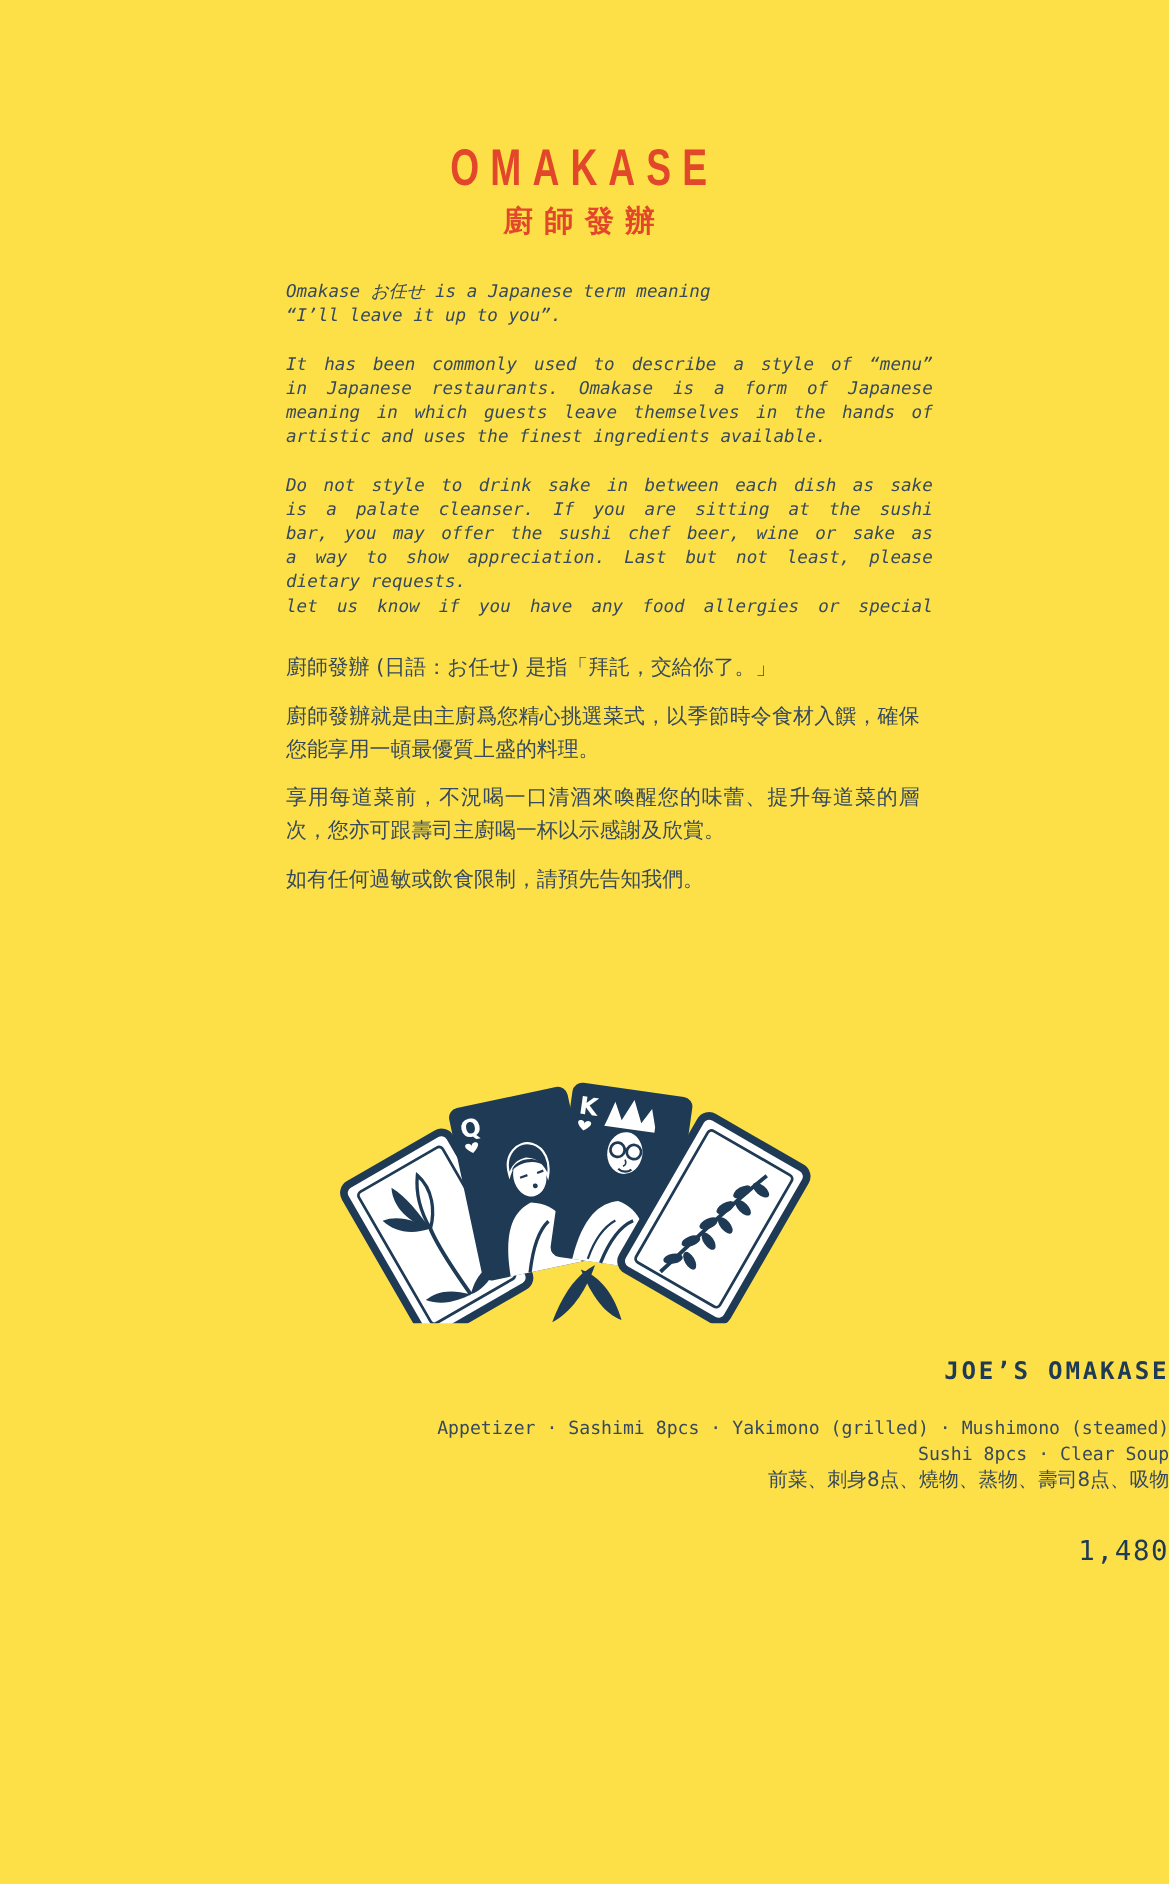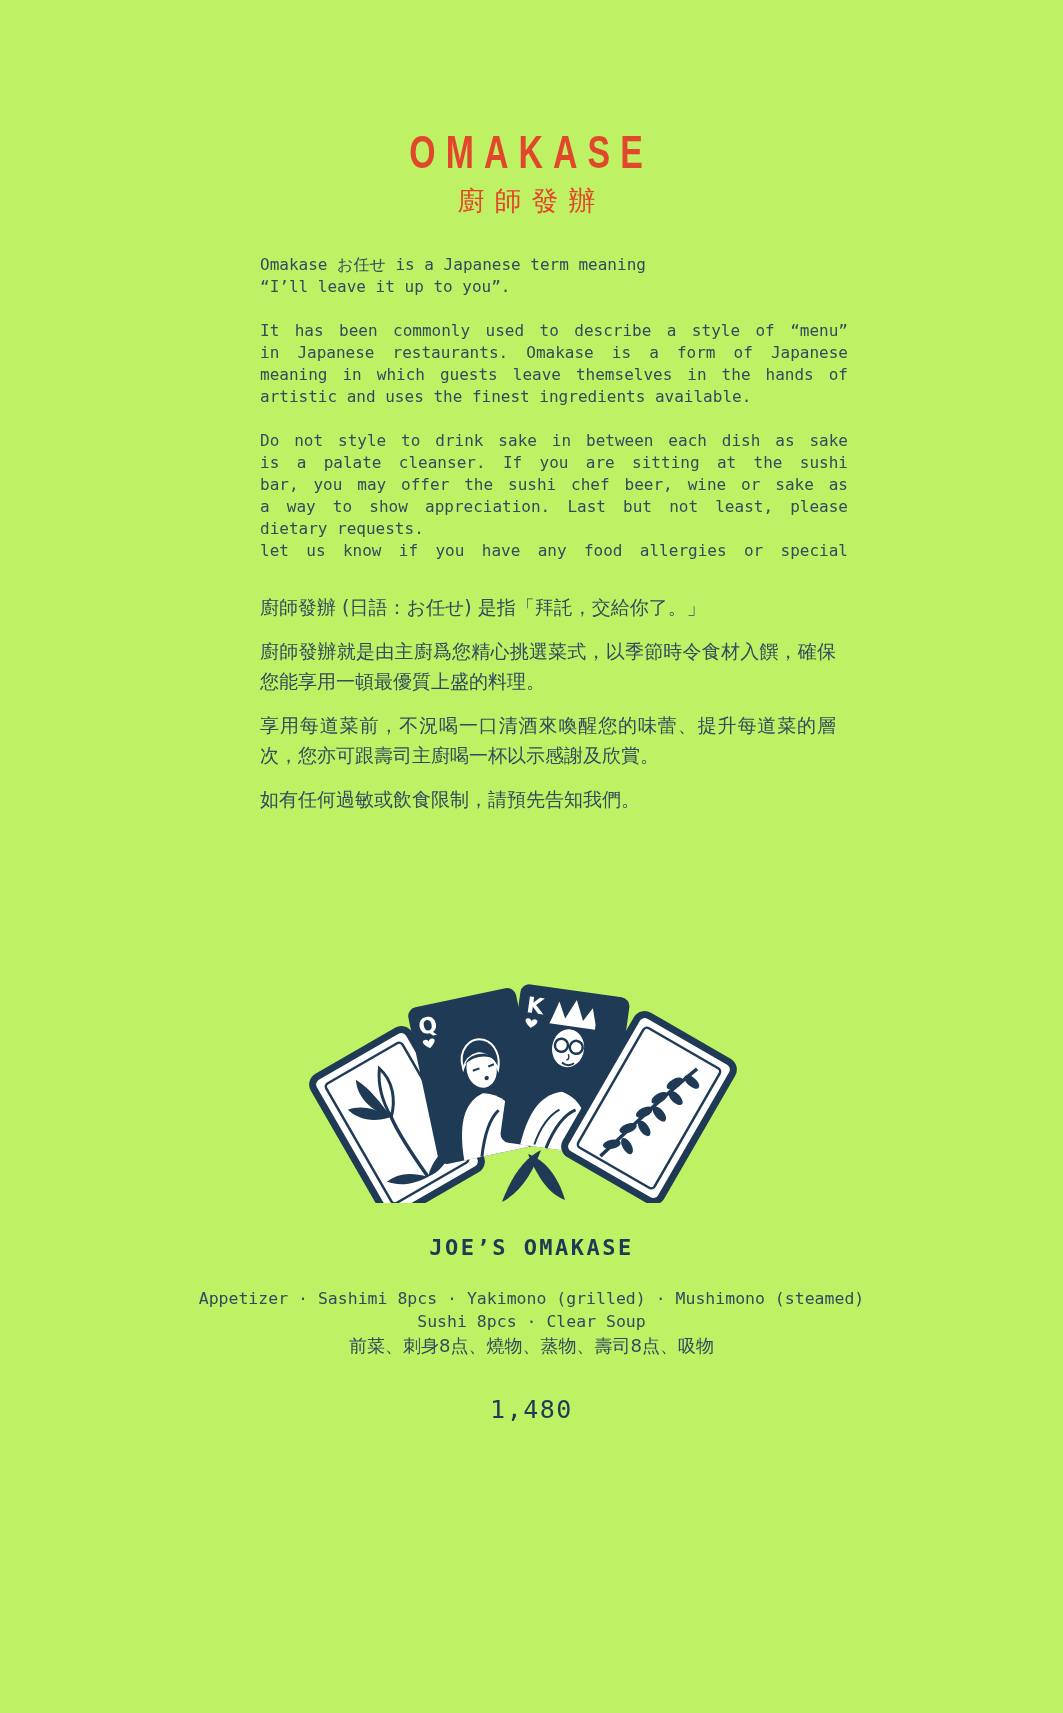--- a/index.html
+++ b/index.html
@@ -1,68 +1,68 @@
 <!DOCTYPE html>
 <html style="--accent: #E2472B; --navy: #1E3A55; --text: #36495E;"><head>
 <meta charset="utf-8">
 <style>
   html,body { margin:0; padding:0; background:#ffffff; }
   .page {
     position: relative;
     width: 1063px;
     height: 1713px;
-    background: #bef264;
+    background: #fde047;
     overflow: hidden;
     font-family: "DejaVu Sans Mono", "Liberation Mono", monospace;
     color: var(--text, #36495E);
   }
 
   
   .hdr { position:absolute; top:124px; left:0; right:0; text-align:center; color: var(--accent, #E2472B); }
   .title {
     display:inline-block;
     font-family: "Liberation Sans", sans-serif;
     font-weight: 800;
     font-size: 47px;
     letter-spacing: 14px;
     transform: scaleX(0.72);
     transform-origin: center;
     white-space: nowrap;
   }
   .subtitle {
     margin-top: 4px;
     font-family: "DejaVu Sans", sans-serif;
-    font-weight: 400;
+    font-weight: 700;
     font-size: 27px;
     letter-spacing: 10px;
     white-space: nowrap;
   }
 
   
   .intro { position:absolute; left:260px; top:254px; width:588px; }
   .p-en { font-size:16px; line-height:22px; margin:0 0 22px 0; }
-  .p-en .line { text-align:left; }
+  .p-en .line { text-align:left;font-style:italic; }
   .p-en.justify .line { text-align:justify; text-align-last:justify; }
   .p-en.justify .line.last { text-align-last:left; }
   .p-zh {
     font-family: "DejaVu Sans", sans-serif;
     font-size: 19px;
     line-height: 30px;
     margin: 0 12px 14px 0;
     text-align: justify;
   }
   .p-zh:first-of-type { margin-top: 30px; }
 
   
   .illus { position:absolute; top:958px; left:0; right:0; display:flex; justify-content:center; }
   .illus svg { color: var(--navy, #1E3A55); }
   .illus svg text { font-family:"DejaVu Sans", sans-serif; font-weight:bold; }
 
   
-  .bottom { position:absolute; top:1235px; left:0; right:0; text-align:center; }
+  .bottom { position:absolute; top:1235px; left:0; right:0; text-align:right; }
   .menu-heading {
     font-weight: bold;
     font-size: 22px;
     letter-spacing: 2.5px;
     line-height: 26px;
     color: var(--navy, #1E3A55);
   }
   .menu-line-en { font-size:16.5px; line-height:23px; }
   .menu-line-en.first { margin-top:26px; }
   .menu-line-zh { font-family:"DejaVu Sans", sans-serif; font-size:18px; line-height:26px; }

